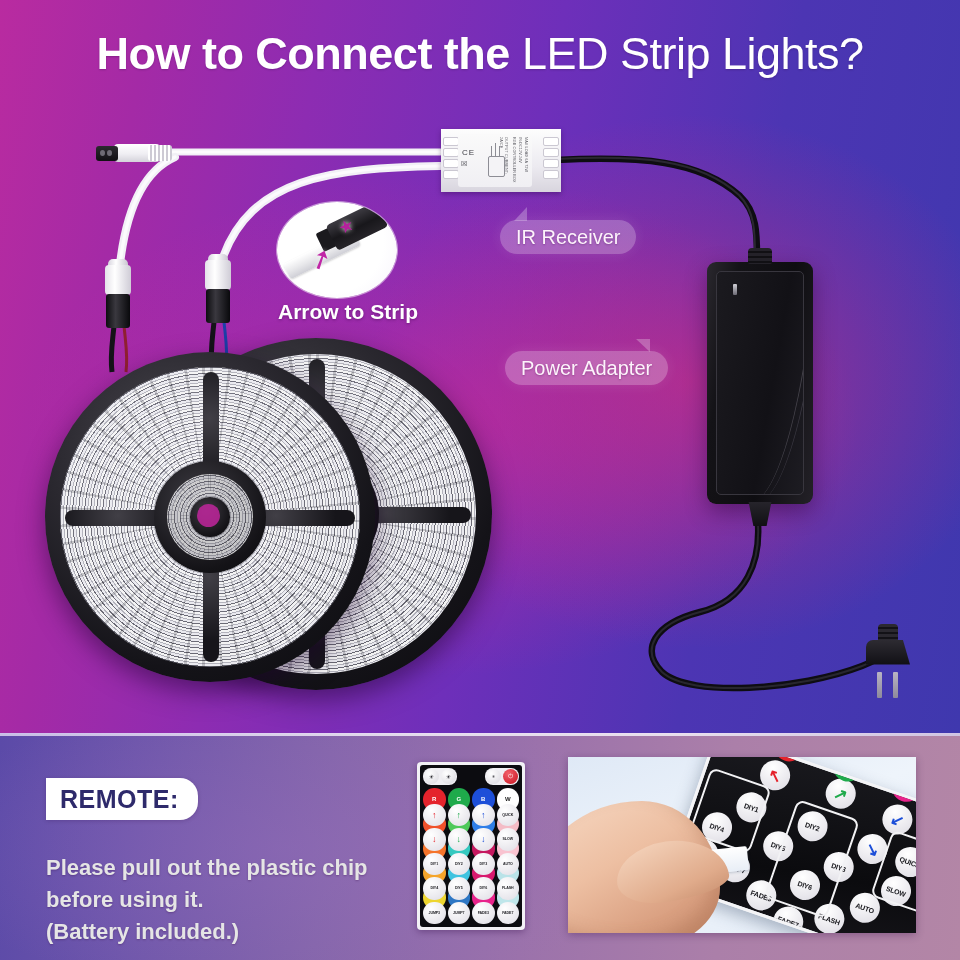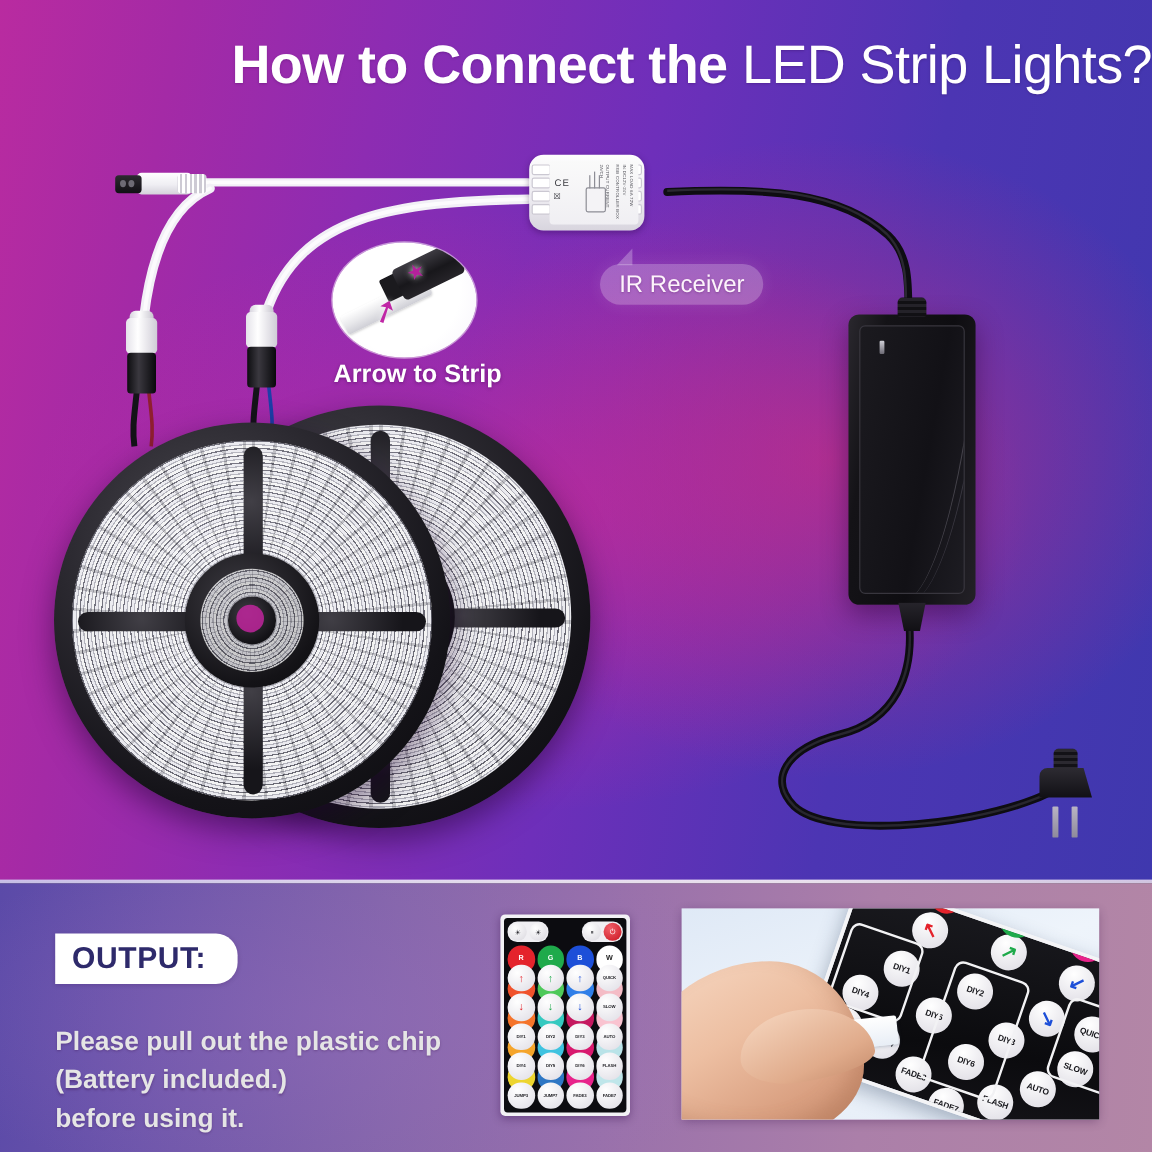--- a/index.html
+++ b/index.html
@@ -30,21 +30,21 @@
     background:linear-gradient(95deg,#5b4aa8 0%, #6e56ab 14%, #8566ab 34%, #9b72ab 55%, #ab7fa9 75%, #b386a6 100%);
   }
   #bottom-bg:after{
     content:"";position:absolute;inset:0;
     background:radial-gradient(ellipse 60% 90% at 30% 50%, rgba(150,110,190,.35), rgba(150,110,190,0) 70%);
   }
   .layer{position:absolute;}
 
   
   #headline{
-    position:absolute;left:0;top:28px;width:960px;text-align:right;
+    position:absolute;left:0;top:28px;width:960px;text-align:center;
     font-size:45px;line-height:52px;color:#fff;letter-spacing:-.5px;
     white-space:nowrap;
     text-shadow:0 1px 2px rgba(40,0,60,.25);
   }
   #headline .strong{font-weight:700;}
   #headline .light{font-weight:400;}
 
   
   .pill{
     position:absolute;
@@ -111,23 +111,23 @@
   }
   .arrowglyph{
     position:absolute;color:#c026a6;font-size:26px;line-height:26px;
     text-shadow:0 0 5px rgba(255,255,255,.9);
   }
   #inset-circle .a1{left:33px;top:44px;transform:rotate(-25deg);}
   #inset-circle .a2{left:62px;top:12px;transform:rotate(-25deg);font-size:17px;color:#b5219c;}
 
   
   #controller{
-    position:absolute;left:441px;top:129px;width:96px;height:63px;
+    position:absolute;left:441px;top:129px;width:120px;height:63px;
     background:linear-gradient(180deg,#fdfdfd,#eceaf0 60%,#d8d5de);
-    border-radius:12px;
+    border-radius:0;
     box-shadow:0 2px 5px rgba(40,0,60,.35);
   }
   #controller .face{
     position:absolute;left:17px;top:5px;width:74px;height:53px;
     background:linear-gradient(180deg,#fafafa,#f0eff3);
     border-radius:3px;
     overflow:hidden;
   }
   #controller .vtext{
     position:absolute;right:4px;top:3px;
@@ -528,28 +528,32 @@
     <div class="neck"></div>
     <div class="body"></div>
     <div class="prong l"></div>
     <div class="prong r"></div>
   </div>
 
   <div id="pill-ir" class="pill nosel">
     <span>IR Receiver</span>
     <span class="tail"></span>
   </div>
+  <div id="pill-power" class="pill nosel">
+    <span>Power Adapter</span>
+    <span class="tail"></span>
+  </div>
 
   <div id="remote-banner">
-    <span>OUTPUT:</span>
+    <span>REMOTE:</span>
   </div>
   <div id="remote-lines" class="nosel">
     <div>Please pull out the plastic chip</div>
+    <div>before using it.</div>
     <div>(Battery included.)</div>
-    <div>before using it.</div>
   </div>
 
   <div id="remote">
     <div class="screen">
       <div class="rowtop">
         <div class="pair">
           <div class="kb">☀</div>
           <div class="kb">☀</div>
         </div>
         <div class="pair">

